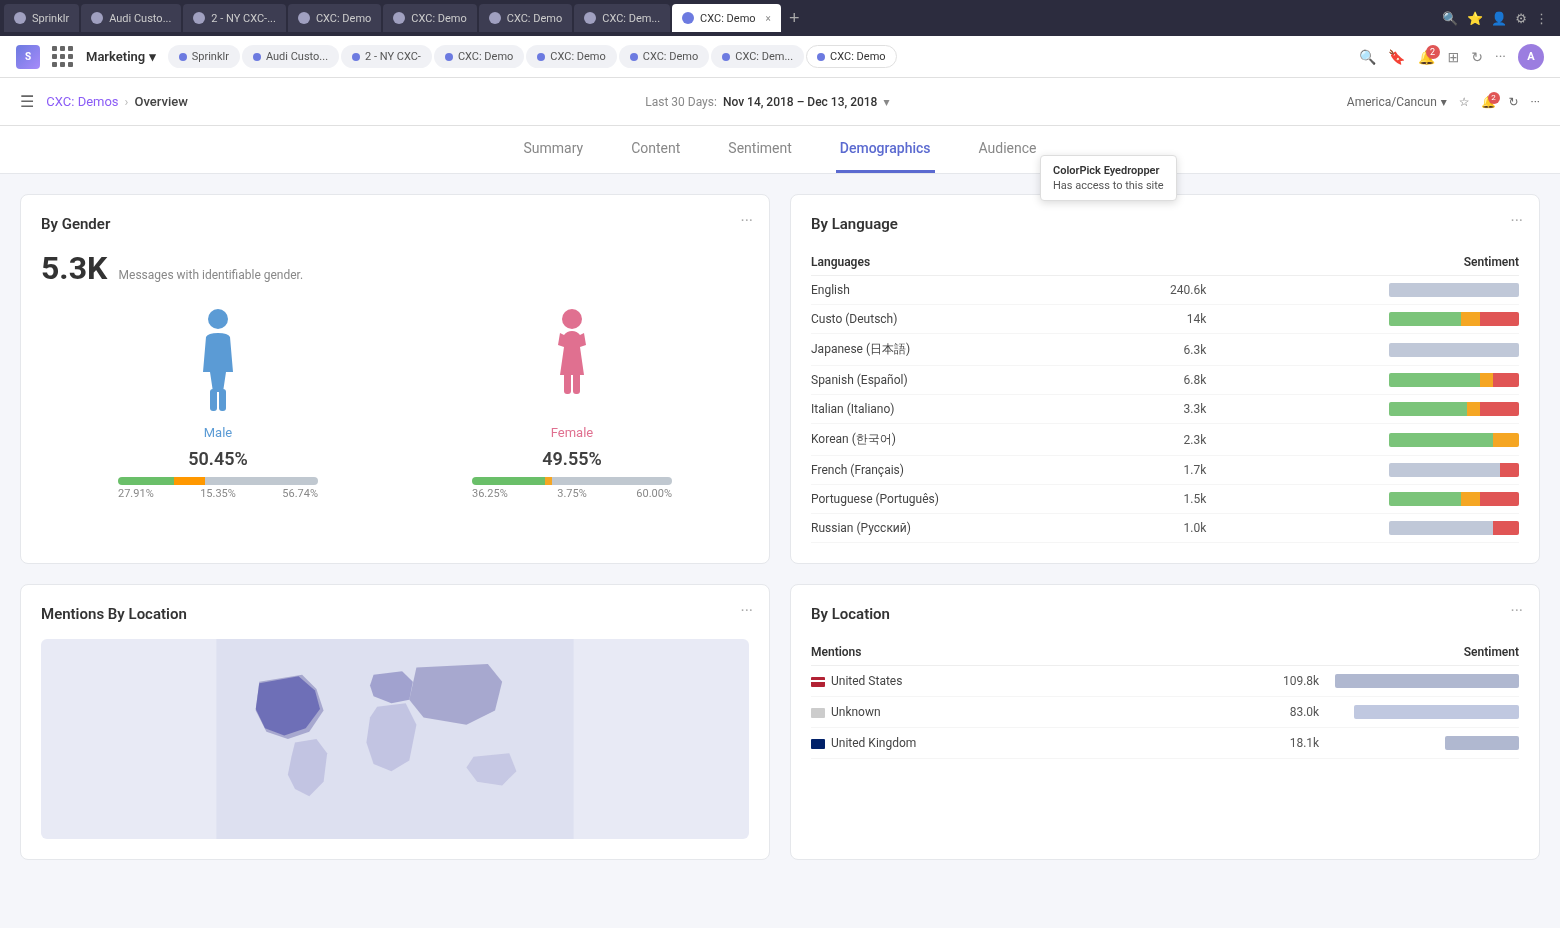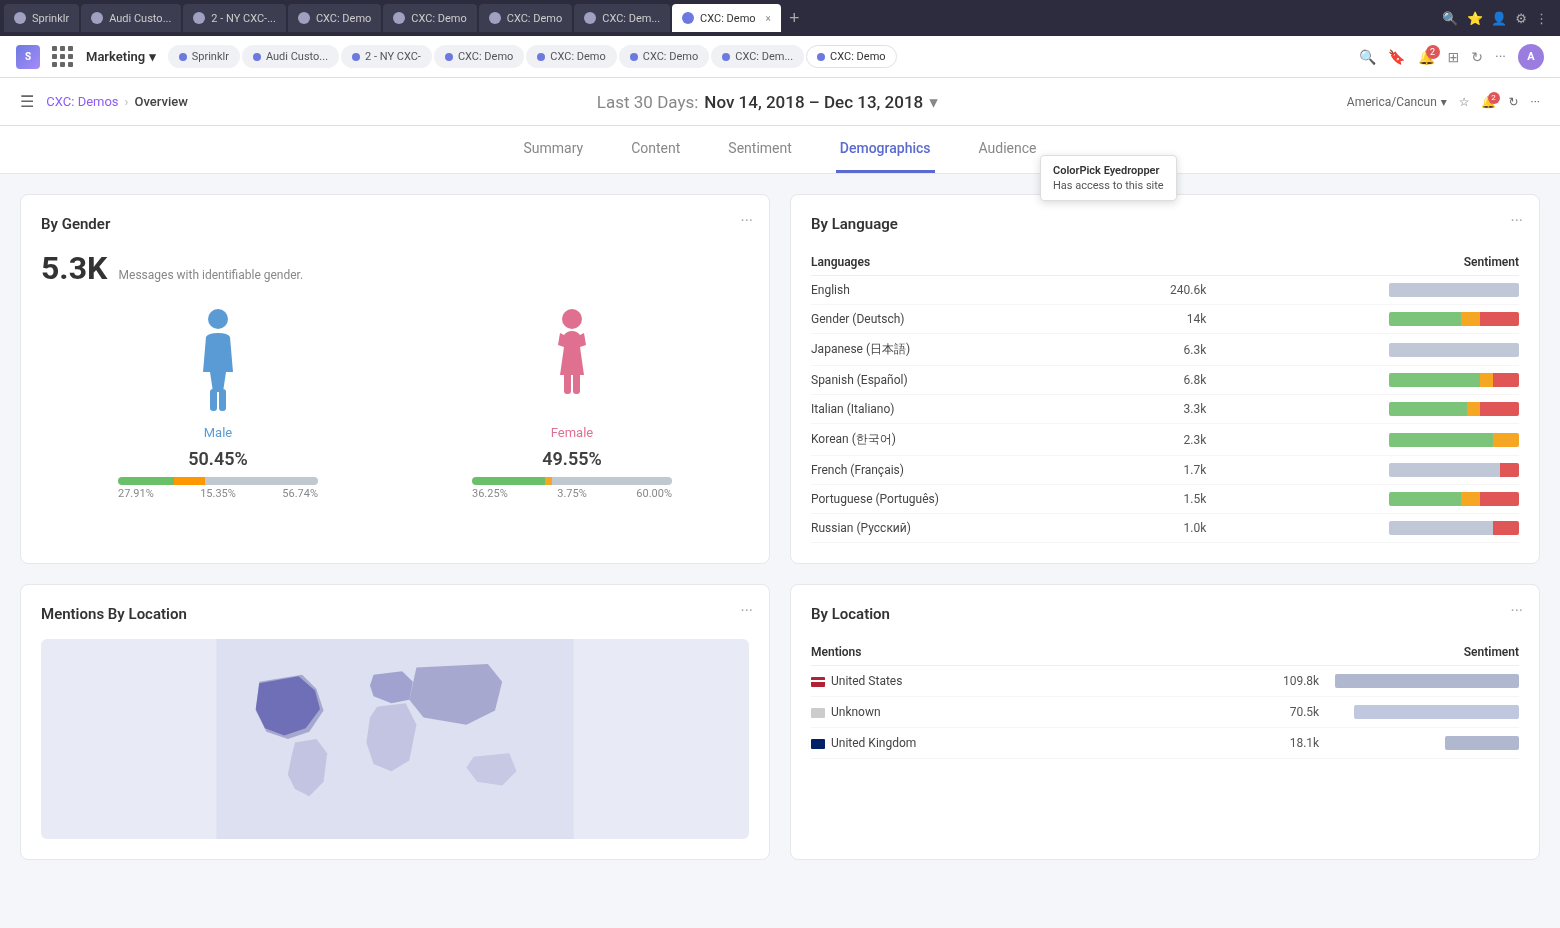--- a/index.html
+++ b/index.html
@@ -193,21 +193,21 @@
     }
     .breadcrumb-current {
       color: #444;
       font-weight: 500;
     }
     .date-range {
       margin: 0 auto;
       display: flex;
       align-items: center;
       gap: 6px;
-      font-size: 17px;
+      font-size: 12px;
       color: #555;
       cursor: pointer;
     }
     .date-range-label {
       color: #888;
     }
     .date-range-value {
       color: #333;
       font-weight: 500;
     }
@@ -685,21 +685,21 @@
       <tr>
             <td>English</td>
             <td>240.6k</td>
             <td style="text-align: right;">
               <div class="lang-sentiment-bar" style="display: flex; margin-left: auto;">
                 <div style="width: 100%; height: 14px; background: rgb(192, 200, 216);"></div>
               </div>
             </td>
           </tr>
           <tr>
-            <td>Gender (Deutsch)</td>
+            <td>Custo (Deutsch)</td>
             <td>14k</td>
             <td style="text-align: right;">
               <div class="lang-sentiment-bar" style="display: flex; margin-left: auto;">
                 <div style="width: 55%; height: 14px; background: rgb(123, 196, 122);"></div>
                 <div style="width: 15%; height: 14px; background: rgb(245, 166, 35);"></div>
                 <div style="width: 30%; height: 14px; background: rgb(224, 85, 85);"></div>
               </div>
             </td>
           </tr>
           <tr>
@@ -818,21 +818,21 @@
       <tbody id="loc-tbody">
       <tr>
             <td><span class="country-flag us"></span>United States</td>
             <td>109.8k</td>
             <td>
               <div class="loc-sentiment-bar" style="background: rgb(176, 184, 208); width: 100%; height: 14px; border-radius: 2px; margin-left: auto;"></div>
             </td>
           </tr>
           <tr>
             <td><span class="country-flag unknown"></span>Unknown</td>
-            <td>70.5k</td>
+            <td>83.0k</td>
             <td>
               <div class="loc-sentiment-bar" style="background: rgb(192, 200, 224); width: 90%; height: 14px; border-radius: 2px; margin-left: auto;"></div>
             </td>
           </tr>
           <tr>
             <td><span class="country-flag uk"></span>United Kingdom</td>
             <td>18.1k</td>
             <td>
               <div class="loc-sentiment-bar" style="background: rgb(176, 184, 208); width: 40%; height: 14px; border-radius: 2px; margin-left: auto;"></div>
             </td>

